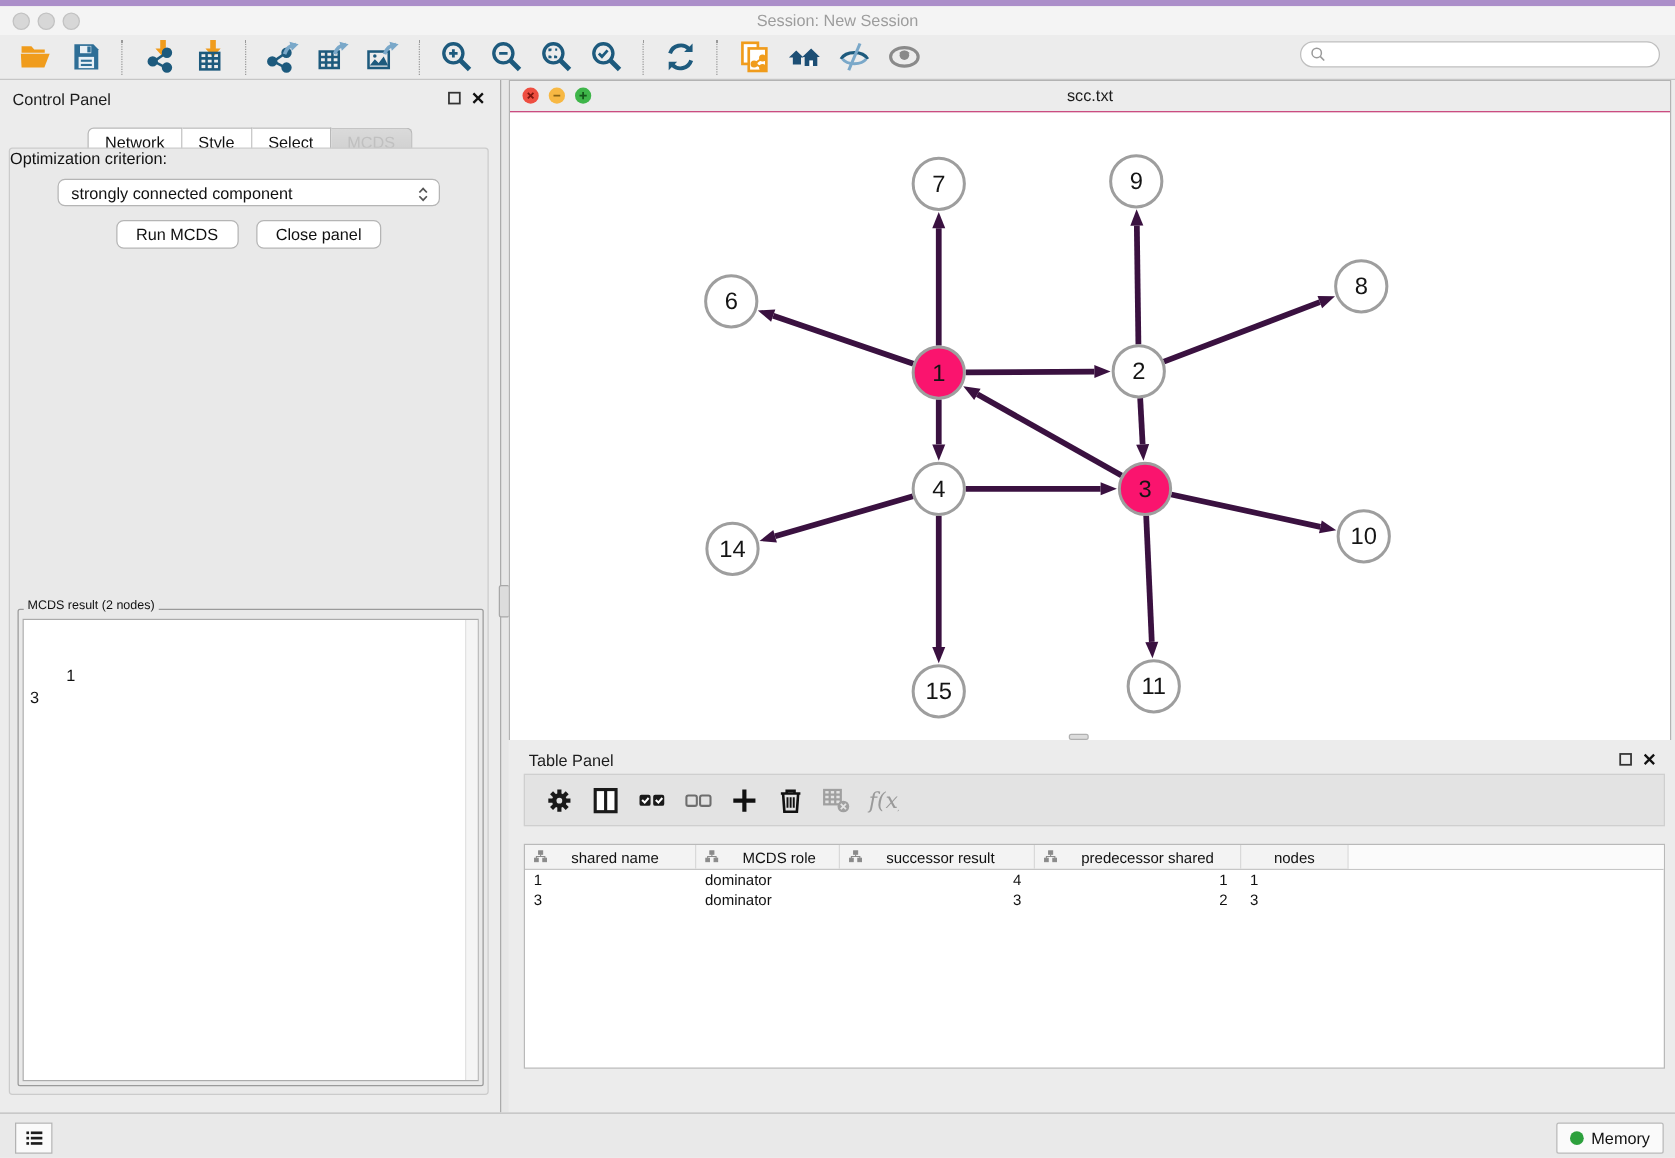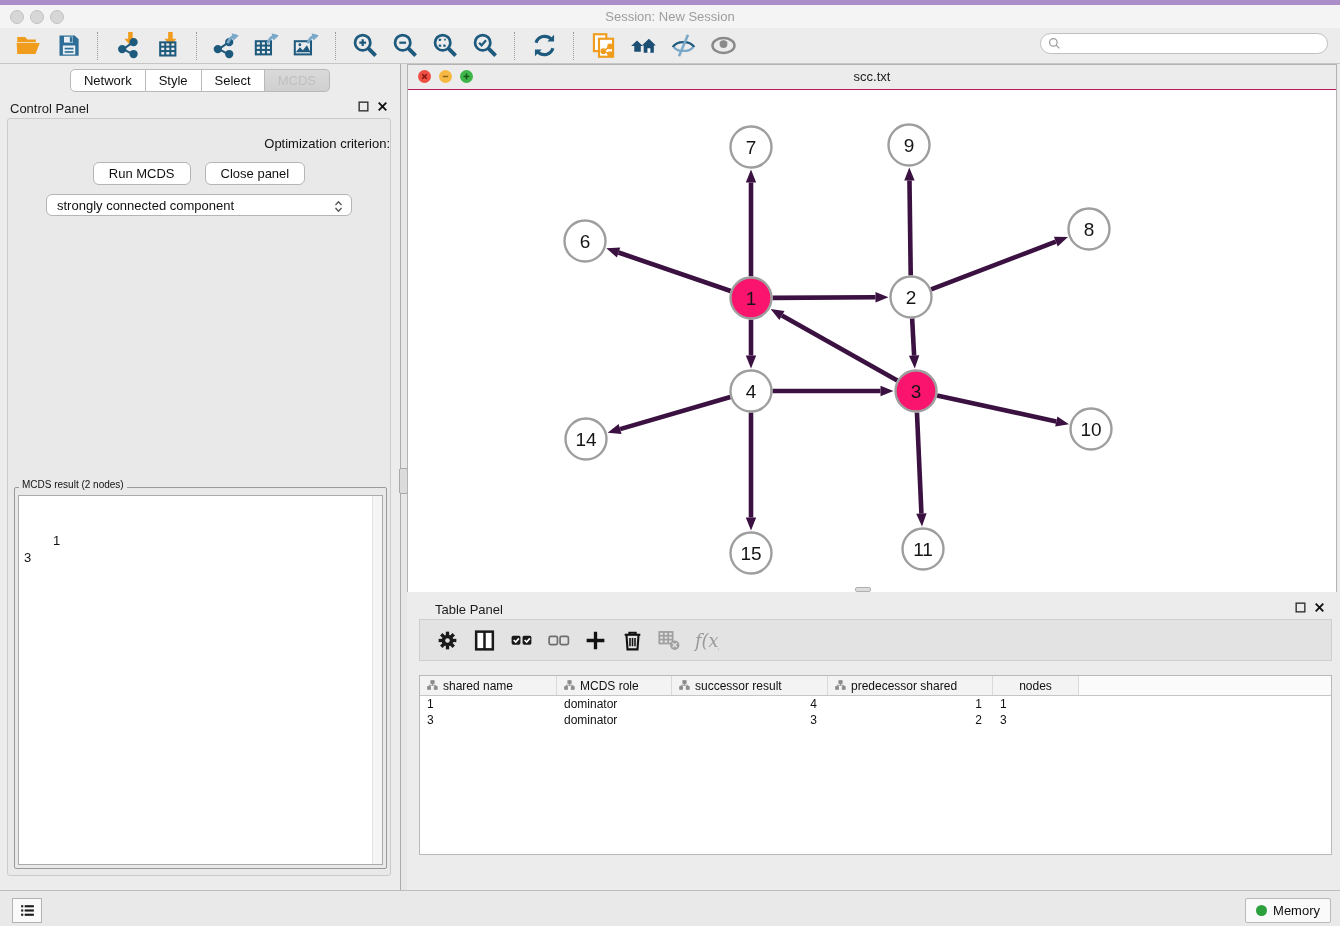--- a/index.html
+++ b/index.html
@@ -29,21 +29,21 @@
   .panel-title{font-size:13px;color:#1c1c1c}
   .mini-btn svg{width:13px;height:13px}
   #cp-tabs{display:flex;justify-content:center;margin-top:5px}
   .seg-tab{height:21px;line-height:21px;padding:0 13px;background:#fff;border:1px solid #b9b9b9;border-left:none;
            font-size:13px;color:#111;cursor:default;white-space:nowrap}
   .seg-tab:first-child{border-left:1px solid #b9b9b9;border-radius:5px 0 0 5px}
   .seg-tab:last-child{border-radius:0 5px 5px 0}
   .seg-tab.selected{background:linear-gradient(#dadada,#cfcfcf);color:#c0c0c0}
   #cp-content{position:absolute;left:7px;top:54px;width:384px;height:758px;background:#e9e9e9;
               border:1px solid #cbcbcb;border-radius:3px;box-sizing:border-box}
-  #opt-label{text-align:right;margin-top:17px;font-size:13px;color:#111}
+  #opt-label{text-align:left;font-size:13px;color:#111}
   #opt-select{margin:9px auto 0 auto;width:306px;height:22px;background:#fff;border:1px solid #b5b5b5;
               border-radius:6px;display:flex;align-items:center;box-sizing:border-box}
   #opt-select .val{flex:1;padding-left:10px;font-size:13px;color:#111;white-space:nowrap}
   #opt-select .chev svg{width:15px;height:15px;margin-right:5px;margin-top:2px}
   #cp-buttons{display:flex;justify-content:center;gap:14px;margin-top:11px}
   .push-btn{height:21px;line-height:21px;padding:0 15px;background:#fff;border:1px solid #b5b5b5;
             border-radius:6px;font-size:13px;color:#111;cursor:default}
   #result-box{position:absolute;left:6px;top:368px;width:371px;height:380px;border:1px solid #9a9a9a;
               border-radius:2px;background:transparent}
   #result-legend{position:absolute;left:4px;top:-9px;background:#e9e9e9;padding:0 3px;font-size:10px;color:#111}
@@ -63,21 +63,21 @@
   #h-grip{left:855px;top:587px;width:16px;height:5px;background:#dcdcdc;border:1px solid #b0b0b0;border-radius:2px;box-sizing:border-box}
   
   #table-panel{left:407px;top:592px;width:933px;height:298px;background:#ececec}
   #tp-toolbar{position:absolute;left:12px;top:27px;width:913px;height:42px;background:#e3e3e3;
               border:1px solid #cfcfcf;display:flex;align-items:center;padding-left:9px;box-sizing:border-box}
   .ttbtn{width:37px;height:36px;display:flex;align-items:center;justify-content:center}
   .ttbtn svg{width:25px;height:25px}
   #tp-table{position:absolute;left:12px;top:83px;width:913px;height:180px;background:#fff;border:1px solid #b9b9b9;
             box-sizing:border-box;overflow:hidden}
   #table-head{display:flex;height:19px;background:#f3f3f3;border-bottom:1px solid #c6c6c6}
-  .th{display:flex;align-items:center;gap:5px;padding-left:7px;font-size:12px;color:#111;
+  .th{display:flex;align-items:center;gap:19px;padding-left:7px;font-size:12px;color:#111;
       border-right:1px solid #d9d9d9;box-sizing:border-box;white-space:nowrap}
   .th.center{justify-content:center;padding-left:0}
   .th .hicon svg{width:11px;height:11px}
   .th-filler{flex:1;background:#fbfbfb}
   .tr{display:flex;height:16px;line-height:16px;font-size:12px;color:#111}
   .td{box-sizing:border-box;padding-left:7px;white-space:nowrap;overflow:hidden}
   .td.right{text-align:right;padding-right:11px;padding-left:0}
   #tp-tabs{position:absolute;left:0;width:100%;top:271px;display:flex;justify-content:center}
   .tp-tab{height:22px;line-height:22px;padding:0 14px;background:#fff;border:1px solid #b5b5b5;border-left:none;
           font-size:13px;font-weight:bold;color:#1a1a1a;white-space:nowrap}
@@ -270,53 +270,53 @@
   <span class="icon">
     <svg viewBox="0 0 20 20">
         <circle cx="8.5" cy="8.5" r="5" fill="none" stroke="#9a9a9a" stroke-width="1.6"></circle>
         <line x1="12.2" y1="12.2" x2="16.5" y2="16.5" stroke="#9a9a9a" stroke-width="1.7"></line>
       </svg>
   </span>
   <input id="search-input" placeholder="" style="">
 </div>
 
 <div id="control-panel" class="abs">
+  <div style="position:relative;height:26px;padding-top:7px">
+    <span class="panel-title" style="margin-left:10px">Control Panel</span>
+    <span class="mini-btn abs" style="right:30px;top:8px">
+      <svg viewBox="0 0 24 24">
+          <rect x="4" y="4" width="16" height="16" fill="none" stroke="#333" stroke-width="2.6"></rect>
+        </svg>
+    </span>
+    <span class="mini-btn abs" style="right:11px;top:8px">
+      <svg viewBox="0 0 24 24">
+          <path d="M5 5l14 14M19 5L5 19" stroke="#111" stroke-width="3.4"></path>
+        </svg>
+    </span>
+  </div>
   <div id="cp-tabs">
       <span class="seg-tab">Network</span>
       <span class="seg-tab">Style</span>
       <span class="seg-tab">Select</span>
       <span class="seg-tab selected">MCDS</span>
     </div>
-  <div style="position:relative;height:26px;padding-top:7px">
-    <span class="panel-title" style="margin-left:10px">Control Panel</span>
-    <span class="mini-btn abs" style="right:30px;top:8px">
-      <svg viewBox="0 0 24 24">
-          <rect x="4" y="4" width="16" height="16" fill="none" stroke="#333" stroke-width="2.6"></rect>
-        </svg>
-    </span>
-    <span class="mini-btn abs" style="right:11px;top:8px">
-      <svg viewBox="0 0 24 24">
-          <path d="M5 5l14 14M19 5L5 19" stroke="#111" stroke-width="3.4"></path>
-        </svg>
-    </span>
-  </div>
   <div id="cp-content">
     <div id="opt-label">Optimization criterion:</div>
-    <div id="cp-buttons">
-      <span class="push-btn">Run MCDS</span>
-      <span class="push-btn">Close panel</span>
-    </div>
     <div id="opt-select">
       <span class="val">strongly connected component</span>
       <span class="chev">
         <svg viewBox="0 0 20 20">
             <path d="M6 8l4-4.2L14 8" fill="none" stroke="#555" stroke-width="1.8"></path>
             <path d="M6 12l4 4.2L14 12" fill="none" stroke="#555" stroke-width="1.8"></path>
           </svg>
       </span>
+    </div>
+    <div id="cp-buttons">
+      <span class="push-btn">Run MCDS</span>
+      <span class="push-btn">Close panel</span>
     </div>
     <div id="result-box">
       <span id="result-legend">MCDS result (2 nodes)</span>
       <div id="result-area">
         <div id="result-scroll"></div>
         <span id="result-lines">1
 3</span>
       </div>
     </div>
   </div>
@@ -446,21 +446,21 @@
           <circle cx="343" cy="463" r="20.5" fill="#ffffff" stroke="#9e9e9e" stroke-width="2.4"></circle>
           <text x="343" y="469.5" text-anchor="middle" font-size="19" fill="#151515">15</text>
         </g>
       </svg>
   </div>
 </div>
 <div id="h-grip" class="abs"></div>
 
 <div id="table-panel" class="abs">
   <div style="position:relative;height:26px;padding-top:8px">
-    <span class="panel-title" style="margin-left:28px">Table Panel</span>
+    <span class="panel-title" style="margin-left:16px">Table Panel</span>
     <span class="mini-btn abs" style="right:33px;top:9px">
       <svg viewBox="0 0 24 24">
           <rect x="4" y="4" width="16" height="16" fill="none" stroke="#333" stroke-width="2.6"></rect>
         </svg>
     </span>
     <span class="mini-btn abs" style="right:14px;top:9px">
       <svg viewBox="0 0 24 24">
           <path d="M5 5l14 14M19 5L5 19" stroke="#111" stroke-width="3.4"></path>
         </svg>
     </span>

